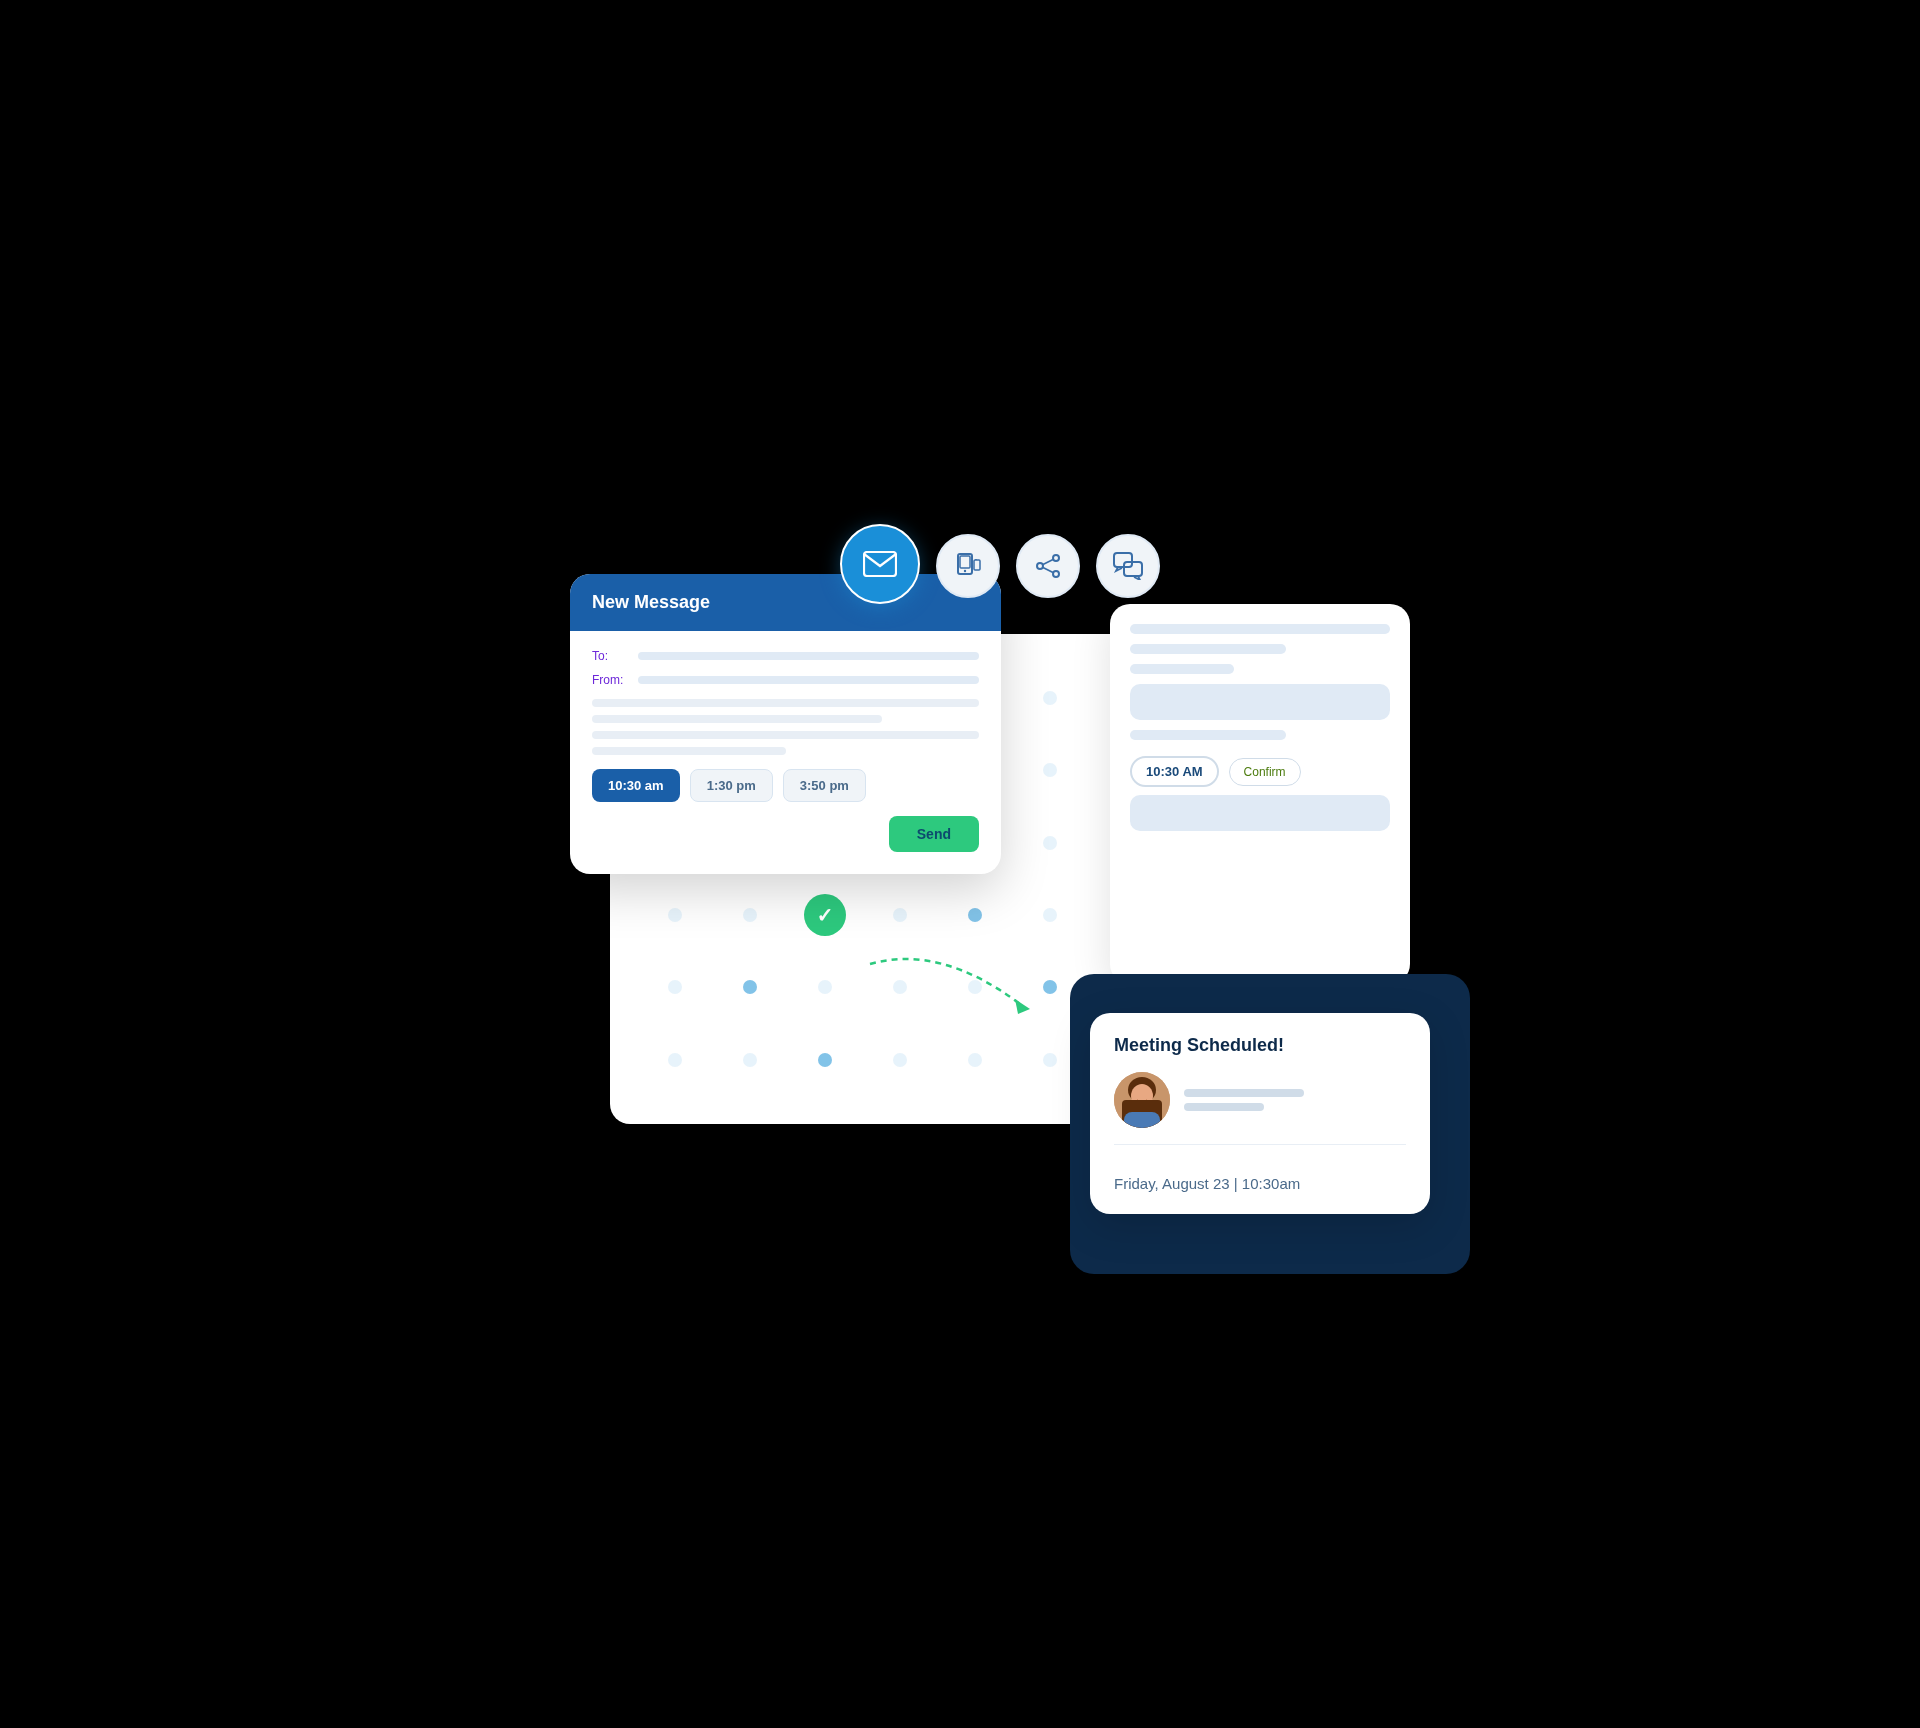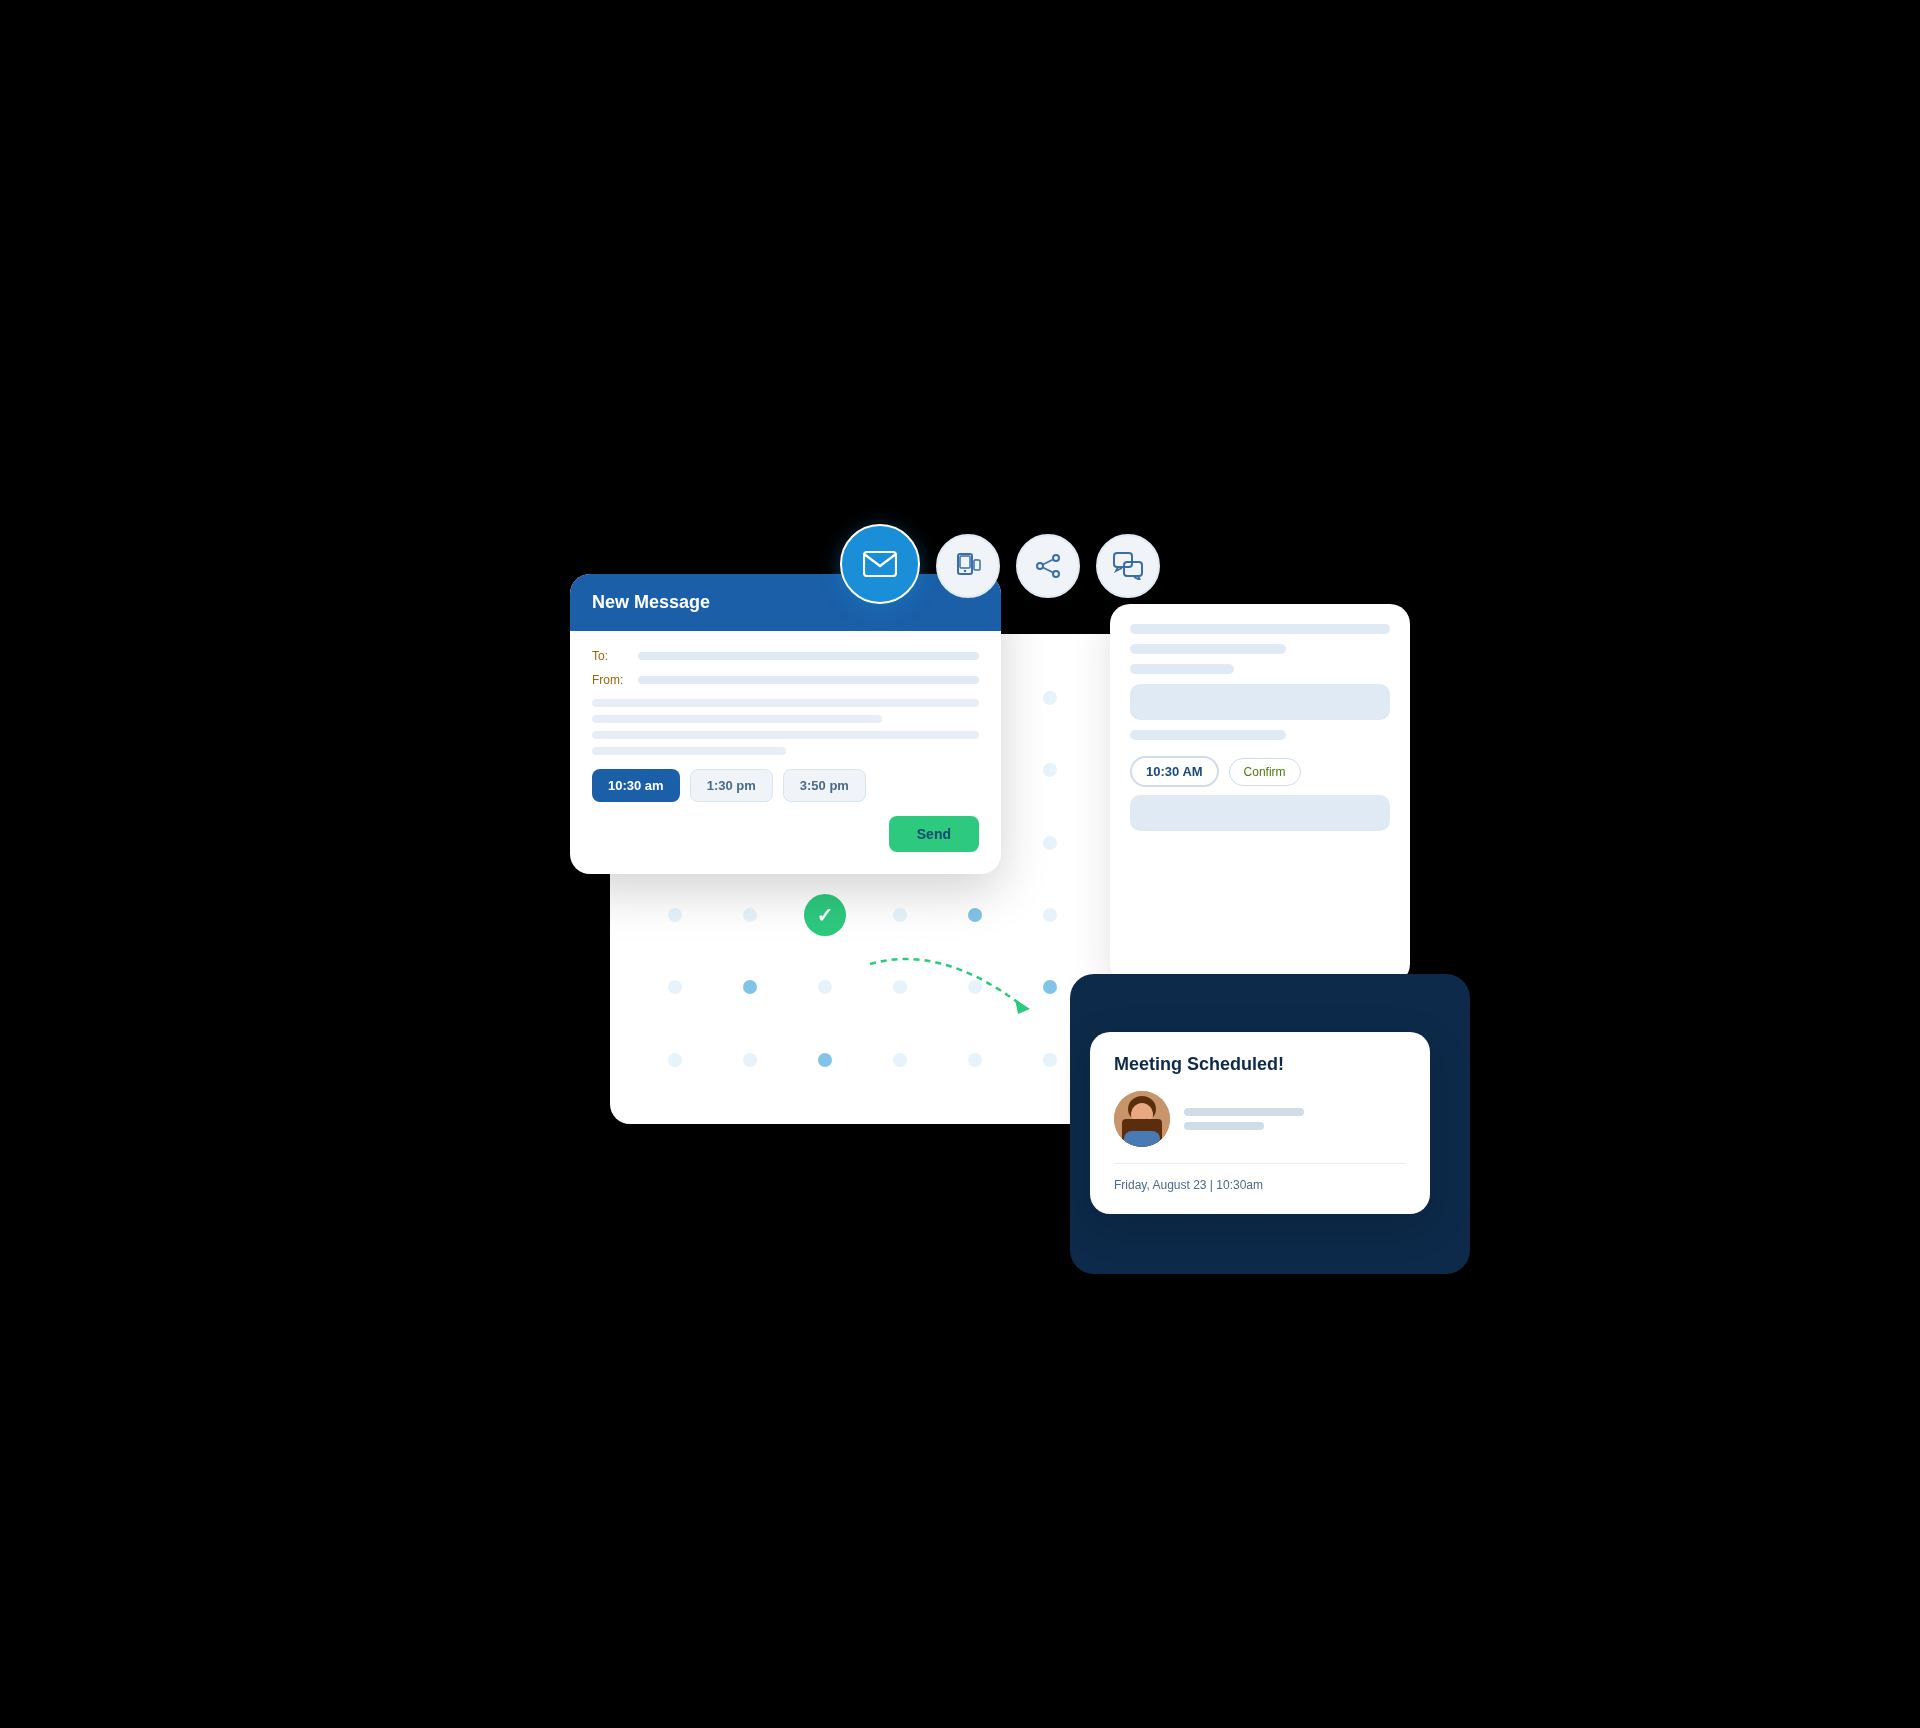--- a/index.html
+++ b/index.html
@@ -172,21 +172,21 @@
 
     .field-row {
       display: flex;
       align-items: center;
       gap: 8px;
       margin-bottom: 10px;
     }
 
     .field-label {
       font-size: 12px;
-      color: #a16207;
+      color: #6d28d9;
       min-width: 38px;
     }
 
     .field-line {
       height: 8px;
       background: #e0eaf5;
       border-radius: 4px;
       flex: 1;
     }
 
@@ -333,24 +333,24 @@
     .person-line {
       height: 8px;
       background: #d0dce8;
       border-radius: 4px;
     }
 
     .person-line.long { width: 120px; }
     .person-line.short { width: 80px; }
 
     .meeting-datetime {
-      font-size: 12px;
+      font-size: 15px;
       color: #4a6a8a;
       border-top: 1.5px solid #e8eef5;
-      padding-top: 14px;
+      padding-top: 30px;
     }
 
     
     .navy-bg {
       position: absolute;
       right: -60px;
       bottom: -60px;
       width: 400px;
       height: 300px;
       background: #0d2a4a;

